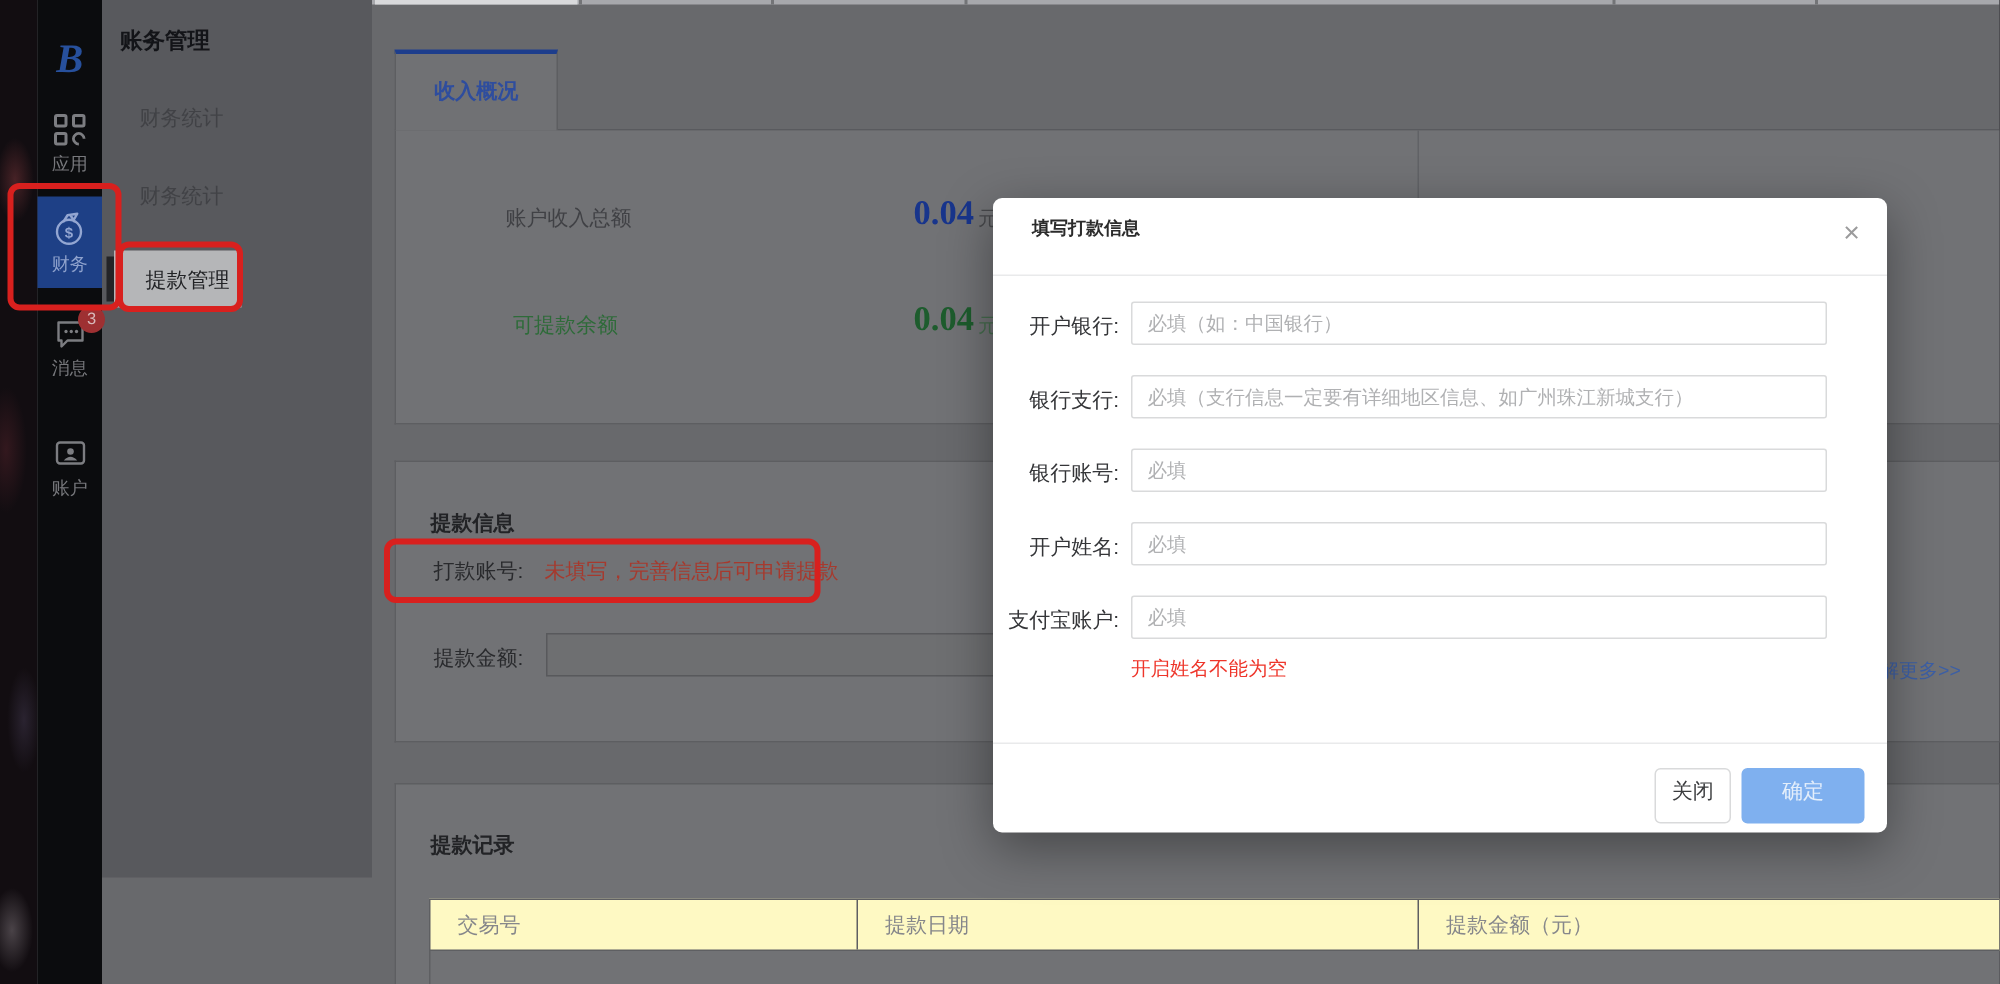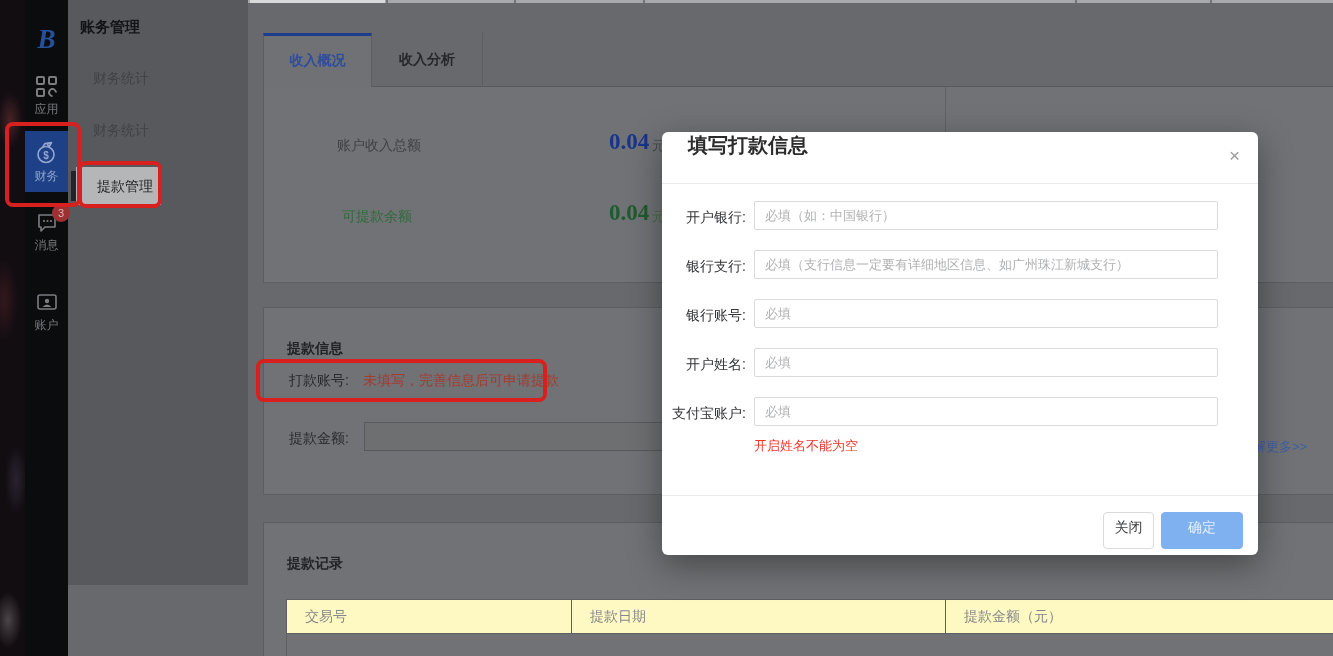--- a/index.html
+++ b/index.html
@@ -79,21 +79,21 @@
   
   .redbox{position:absolute;border:4px solid #d8201e;border-radius:8px;z-index:50;}
   .rb1{left:5px;top:122px;width:76px;height:85px;}
   .rb2{left:78px;top:161px;width:84px;height:47px;}
   .rb3{left:256px;top:359px;width:291px;height:43px;}
 
   
   .modal{position:absolute;left:662px;top:132px;width:596px;height:423px;background:#fff;
     border-radius:6px;box-shadow:0 10px 34px rgba(0,0,0,0.38);z-index:100;}
   .m-header{position:absolute;left:0;top:0;width:100%;height:52px;border-bottom:1px solid #e9eaeb;}
-  .m-title{position:absolute;left:26px;top:0;font-size:20px;font-weight:bold;color:#2b2b2b;}
+  .m-title{position:absolute;left:26px;top:12px;font-size:12px;font-weight:bold;color:#2b2b2b;}
   .m-close{position:absolute;right:18px;top:14px;font-size:19px;color:#9b9b9c;cursor:pointer;line-height:1;}
   .m-row-label{position:absolute;left:4px;width:80px;text-align:right;font-size:14px;color:#343538;}
   .m-input{position:absolute;left:92px;width:464px;height:29px;border:1px solid #d9dadb;border-radius:2px;
     font-size:13px;color:#333;padding:0 10px;outline:none;background:#fff;}
   .m-input::placeholder{color:#b0b1b3;}
   .m-error{position:absolute;left:92px;top:305px;font-size:13px;color:#ee352a;}
   .m-footline{position:absolute;left:0;top:363px;width:100%;border-top:1px solid #e9eaeb;}
   .btn{position:absolute;top:380px;height:37px;border-radius:4px;font-size:14px;text-align:center;line-height:29px;cursor:pointer;}
   .btn-close{left:441px;width:51px;background:#fff;border:1px solid #d9dadb;color:#3b3c3e;}
   .btn-ok{left:499px;width:82px;background:#7fb0ef;border:1px solid #7fb0ef;color:#e3eefb;}
@@ -162,21 +162,20 @@
     <span class="seg"></span>
     <i style="left:138px;"></i>
       <i style="left:266px;"></i>
       <i style="left:395px;"></i>
       <i style="left:827px;"></i>
       <i style="left:962px;"></i>
   </div>
 
   <div class="tabrow">
     <div class="tab tab-active">收入概况</div>
-    <div class="tab tab-idle">收入分析</div>
   </div>
 
   <div class="panel panel1">
     <div class="p1-divider"></div>
     <div class="sum-label" style="left:73px;top:50px;">账户收入总额</div>
     <div class="sum-value" style="left:345px;top:42px;">0.04</div>
     <div class="sum-unit" style="left:388px;top:50px;">元</div>
     <div class="sum-label green-l" style="left:78px;top:121px;">可提款余额</div>
     <div class="sum-value green-v" style="left:345px;top:113px;">0.04</div>
     <div class="sum-unit green-u" style="left:388px;top:121px;">元</div>

